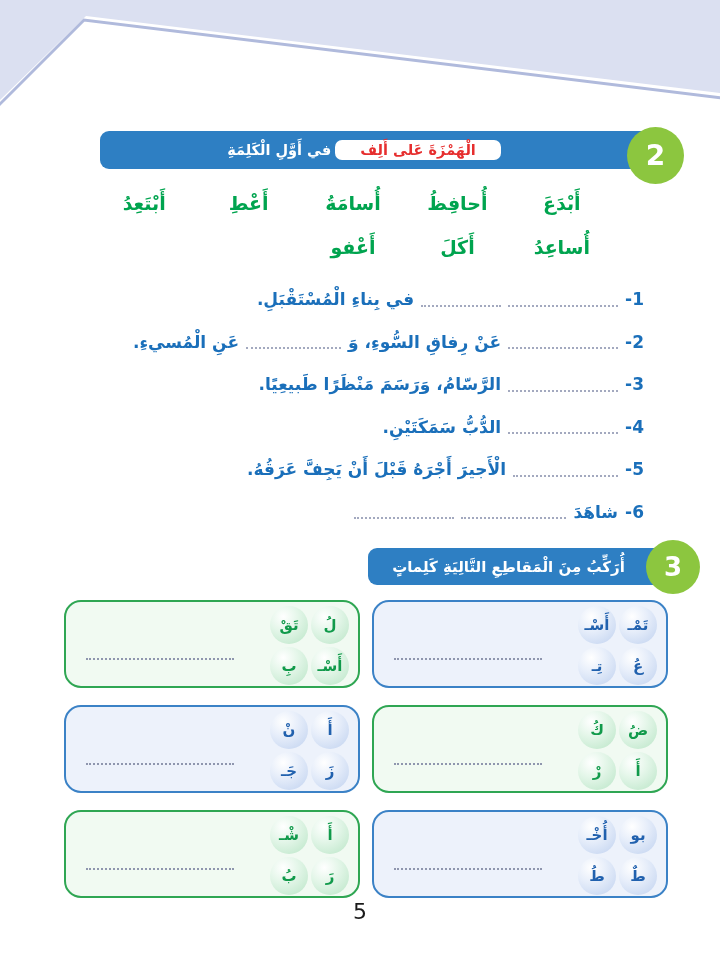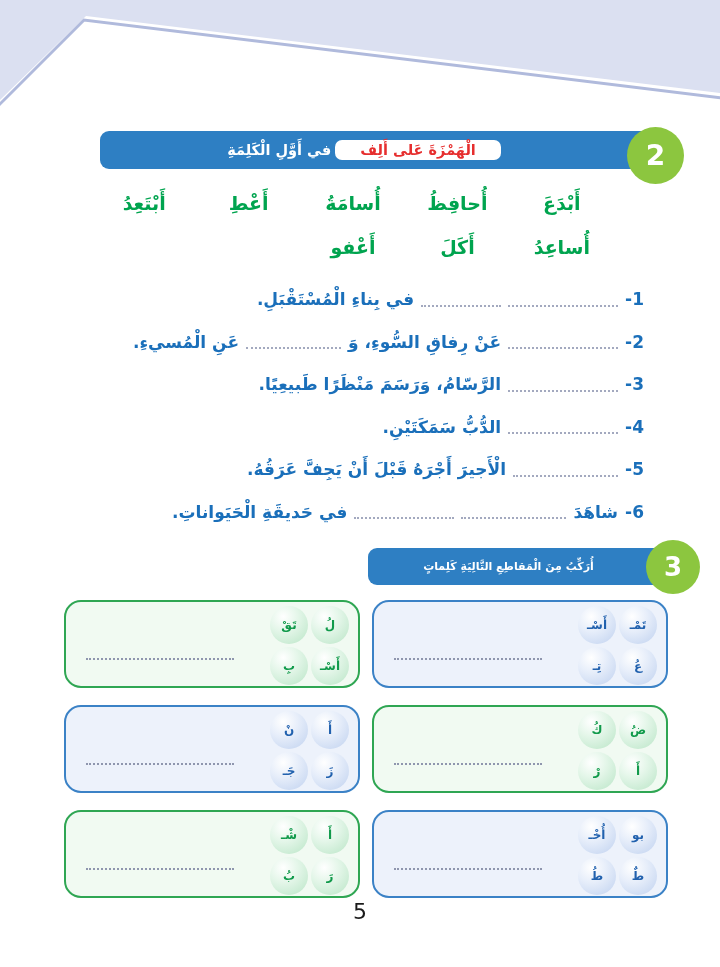--- a/index.html
+++ b/index.html
@@ -10,21 +10,21 @@
   }
   
   .topband{position:absolute;top:0;left:0;width:720px;height:132px;}
   
   .exbar{
     position:absolute;background:#2e7fc3;border-radius:9px;color:#ffffff;
     direction:rtl;display:flex;align-items:center;justify-content:center;
     font-weight:bold;white-space:nowrap;box-sizing:border-box;
   }
   #ex2bar{left:100px;top:131px;width:560px;height:38px;font-size:14.5px;padding:0 40px 0 12px;}
-  #ex3bar{left:368px;top:548px;width:311px;height:37px;font-size:11px;padding:0 40px 0 10px;}
+  #ex3bar{left:368px;top:548px;width:311px;height:37px;font-size:15px;padding:0 40px 0 10px;}
   .hl{
     background:#ffffff;color:#e62e2e;border-radius:7px;
     padding:2px 25px;margin:8px 4px;display:inline-block;font-weight:bold;
   }
   .badge{
     position:absolute;background:#8cc63f;border-radius:50%;color:#ffffff;
     display:flex;align-items:center;justify-content:center;font-weight:bold;z-index:3;
   }
   #badge2{left:627px;top:127px;width:57px;height:57px;font-size:28px;}
   #badge3{left:646px;top:540px;width:54px;height:54px;font-size:26px;}
@@ -54,21 +54,21 @@
   }
   .sbox.green{border-color:#2fa653;background:#f1faf2;}
   .sbox.blue{border-color:#3b82c6;background:#edf2fb;}
   .circles{
     position:absolute;right:9px;top:4px;
     display:grid;grid-template-columns:38px 38px;gap:3px;direction:rtl;
   }
   .circle{
     width:38px;height:38px;border-radius:50%;
     display:flex;align-items:center;justify-content:center;
-    font-weight:bold;font-size:12px;line-height:1;
+    font-weight:bold;font-size:15px;line-height:1;
   }
   .sbox.green .circle{
     background:radial-gradient(circle at 35% 28%, #ffffff 0%, #e4f6e9 40%, #b9e5c6 100%);
     color:#119a4b;
   }
   .sbox.blue .circle{
     background:radial-gradient(circle at 35% 28%, #ffffff 0%, #e7eefa 40%, #bfd1ef 100%);
     color:#2161ae;
   }
   .boxblank{
@@ -142,21 +142,20 @@
   <div class="srow">
     <span class="snum">5-</span>
     <span class="blank b105"></span>
     <span>الْأَجيرَ أَجْرَهُ قَبْلَ أَنْ يَجِفَّ عَرَقُهُ.</span>
   </div>
   <div class="srow">
     <span class="snum">6-</span>
     <span>شاهَدَ</span>
     <span class="blank b105"></span>
     <span class="blank b100"></span>
-    <span>في حَديقَةِ الْحَيَواناتِ.</span>
   </div>
 </div>
 
 <div class="exbar" id="ex3bar">
   <span>أُرَكِّبُ مِنَ الْمَقاطِعِ التَّالِيَةِ كَلِماتٍ</span>
 </div>
 <div class="badge" id="badge3">3</div>
 
 <div class="sbox green" id="box0">
   <div class="circles">

